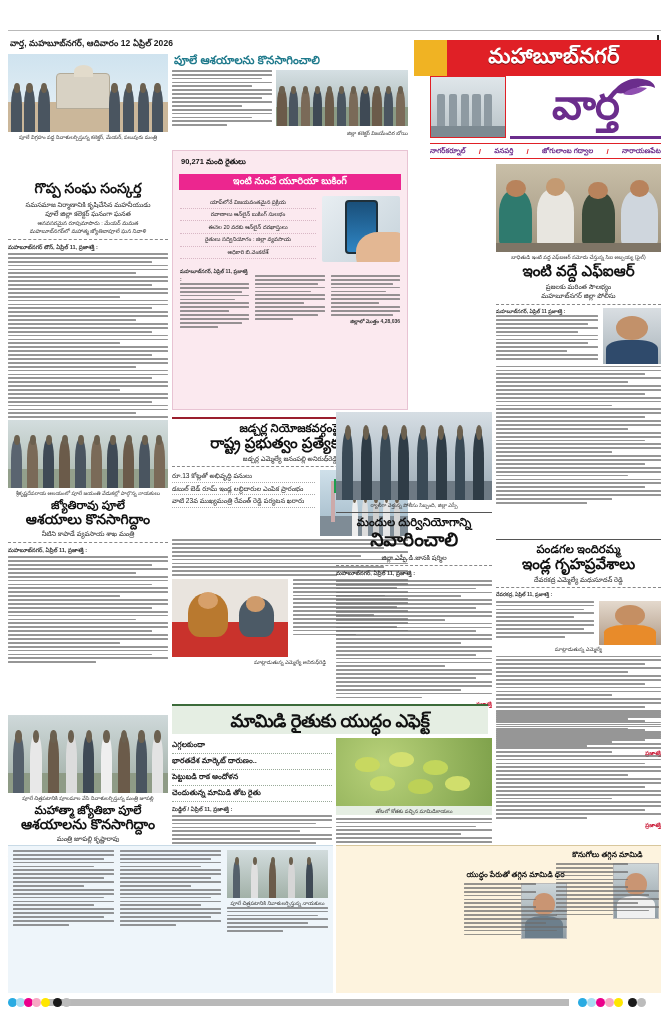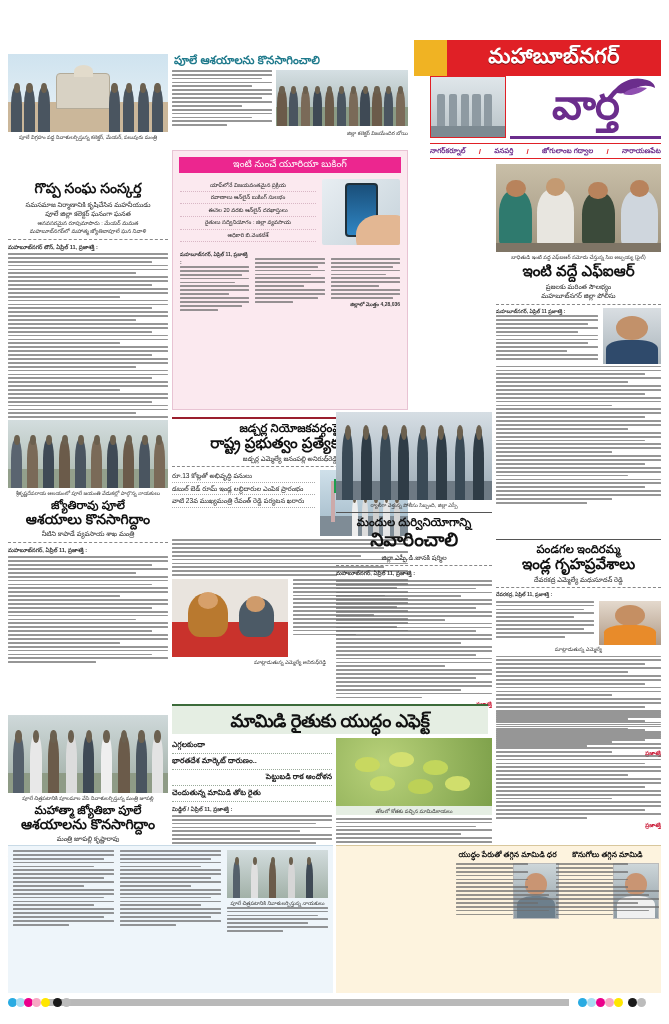--- a/index.html
+++ b/index.html
@@ -129,21 +129,21 @@
   }
   .feat-sub { font-size:7.5px; font-weight:bold; color:#111; padding:6px 0 0 8px; }
   .feat-big {
     font-size:31px; font-weight:bold; color:#111; text-align:center;
     letter-spacing:-1px; padding:2px 0 0 0; line-height:1;
   }
   .feat-band {
     margin:6px 6px 0 6px; background:#ec268f; height:16px;
     display:flex; align-items:center; justify-content:center;
   }
-  .feat-band span { color:#fff; font-size:9.5px; font-weight:normal; }
+  .feat-band span { color:#fff; font-size:9.5px; font-weight:bold; }
   .feat-body { display:flex; padding:6px 7px 0 7px; gap:6px; }
   .feat-bullets { flex:1; }
   .feat-bullets div {
     font-size:5.6px; color:#222; text-align:center; line-height:1.55;
     border-bottom:1px dotted #d9b7c5; padding:1.5px 0;
   }
   .feat-phone {
     width:78px; height:66px; background:linear-gradient(135deg,#e8eef2,#c5d2da);
     position:relative; overflow:hidden; border-radius:2px;
   }
@@ -207,20 +207,24 @@
   .flag  { background:linear-gradient(#cfe0ea,#9fb7c6); }
   .police{ background:linear-gradient(#d6dee4,#9aa9b4); }
   .caption { font-size:5.2px; text-align:center; color:#333; line-height:1.4; padding-top:1.5px; }
   .redtag { color:#c8102e; font-weight:bold; }
 </style>
 </head>
 <body>
 
 <div id="page">
 
+  <div class="dateline-wrap">
+    <div class="dateline">వార్త, మహబూబ్‌నగర్, ఆదివారం 12 ఏప్రిల్ 2026</div>
+    <div class="dateline-bar"></div>
+  </div>
 
   <div class="masthead">
     <div class="mh-yellow"></div>
     <div class="mh-red">
       <span>మహాబూబ్‌నగర్</span>
     </div>
     <div class="mh-logo-photo">
       <div class="post" style="left:8%"></div>
         <div class="post" style="left:24%"></div>
       <div class="post" style="left:40%"></div>
@@ -457,20 +461,21 @@
         <div class="ln s70"></div>
         <div class="ln"></div>
       <div class="ln"></div>
         <div class="ln s90"></div>
         <div class="ln"></div>
         <div class="ln s55"></div>
     </div>
   </div>
 
   <div class="feature">
+    <div class="feat-sub">90,271 మంది రైతులు</div>
     <div class="feat-band">
       <span>ఇంటి నుంచే యూరియా బుకింగ్</span>
     </div>
     <div class="feat-body">
       <div class="feat-bullets">
         <div>యాప్‌లోనే విజయవంతమైన ప్రక్రియ</div>
         <div>రవాణాలు ఆన్‌లైన్ బుకింగ్ సులభం</div>
         <div>ఈనెల 20 వరకు ఆన్‌లైన్ దరఖాస్తులు</div>
         <div>రైతులు సద్వినియోగం : జిల్లా వ్యవసాయ</div>
         <div>అధికారి బి.వెంకటేశ్</div>
@@ -798,21 +803,21 @@
     </div>
   </div>
 
   <div class="green-head">
     <span>మామిడి రైతుకు యుద్ధం ఎఫెక్ట్</span>
   </div>
 
   <div style="position:absolute;left:172px;top:738px;width:160px;">
     <div class="kicker" style="text-align:left;border-bottom:1px dotted #9a9;padding:2px 0;font-size:7.5px;font-weight:bold">ఎగ్గలకుందా</div>
     <div class="kicker" style="text-align:left;border-bottom:1px dotted #9a9;padding:2px 0;font-size:7.5px;font-weight:bold">భారతదేశ మార్కెట్ దారుణం..</div>
-    <div class="kicker" style="text-align:right;border-bottom:1px dotted #9a9;padding:2px 0;font-size:7.5px;font-weight:bold">పెట్టుబడి రాక ఆందోళన</div>
+    <div class="kicker" style="text-align:left;border-bottom:1px dotted #9a9;padding:2px 0;font-size:7.5px;font-weight:bold">పెట్టుబడి రాక ఆందోళన</div>
     <div class="kicker" style="text-align:left;border-bottom:1px dotted #9a9;padding:2px 0;font-size:7.5px;font-weight:bold">చెందుతున్న మామిడి తోట రైతు</div>
     <div class="byline" style="text-align:left;font-weight:bold;margin-top:3px">మిడ్జిల్ / ఏప్రిల్ 11, ప్రజాశక్తి :</div>
     <div class="body-lines tight" style="margin-top:2px">
       <div class="ln"></div>
         <div class="ln"></div>
         <div class="ln s90"></div>
         <div class="ln"></div>
       <div class="ln s80"></div>
         <div class="ln"></div>
         <div class="ln"></div>
@@ -973,21 +978,21 @@
             <div class="ln"></div>
             <div class="ln s55"></div>
         </div>
       </div>
     </div>
   </div>
 
   <div class="cream">
 
 
-    <div class="cream-col" style="left:120px;">
+    <div class="cream-col" style="left:128px;margin-top:20px;">
       <h4>యుద్ధం పేరుతో తగ్గిన మామిడి ధర</h4>
       <div class="cream-pic">
         <div class="face"></div>
           <div class="torso" style="background:#6d7f8c"></div>
       </div>
       <div class="body-lines tight">
         <div class="ln s70"></div>
           <div class="ln s55"></div>
           <div class="ln s70"></div>
         <div class="ln s55"></div>

